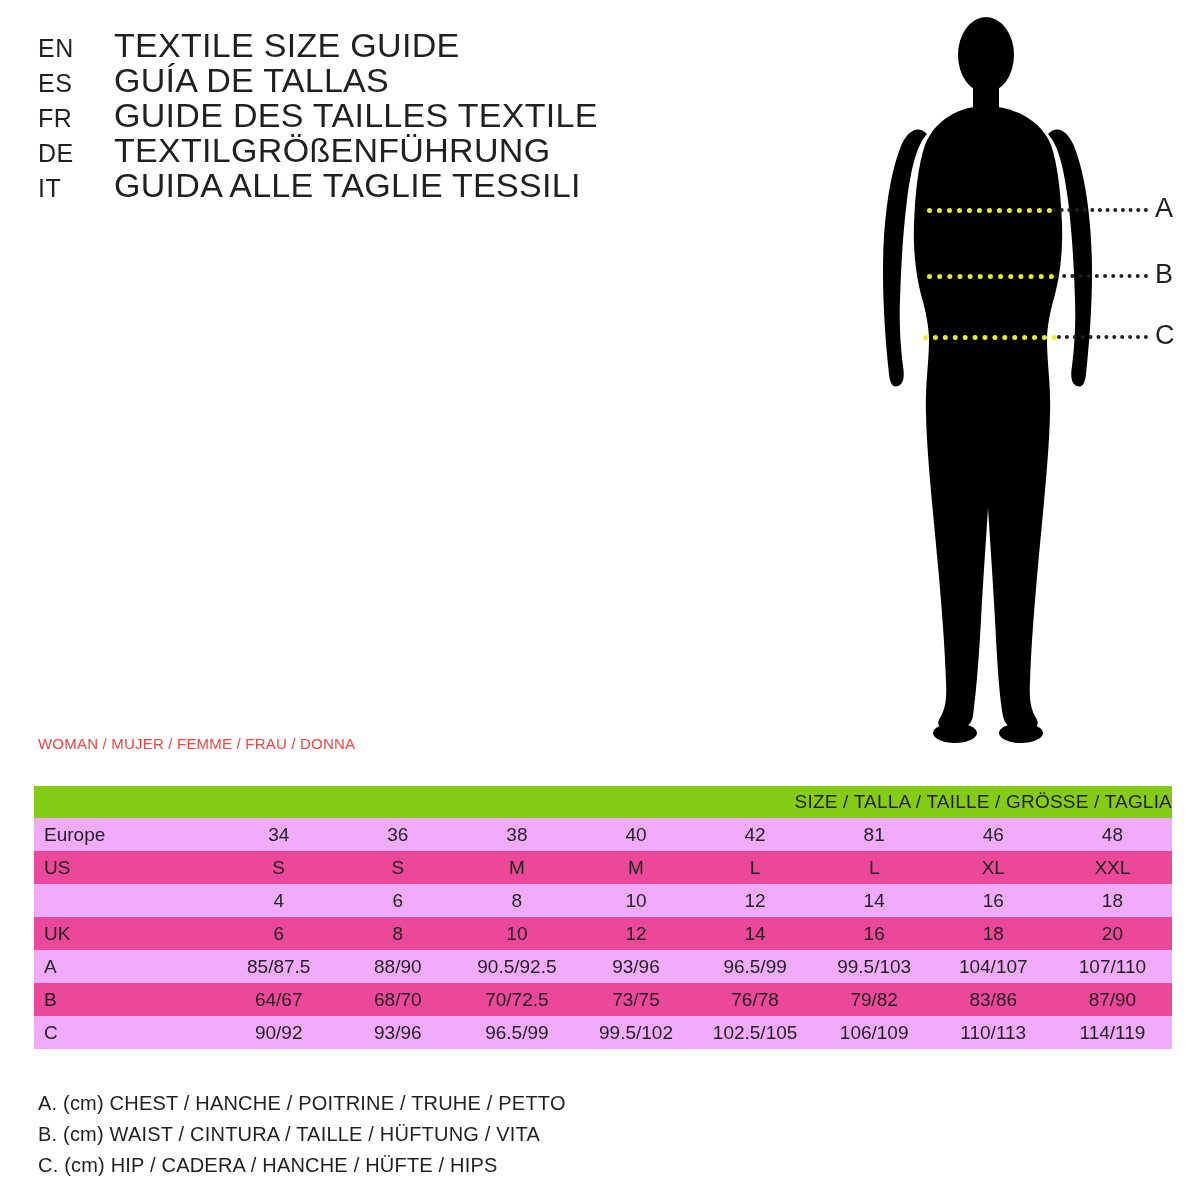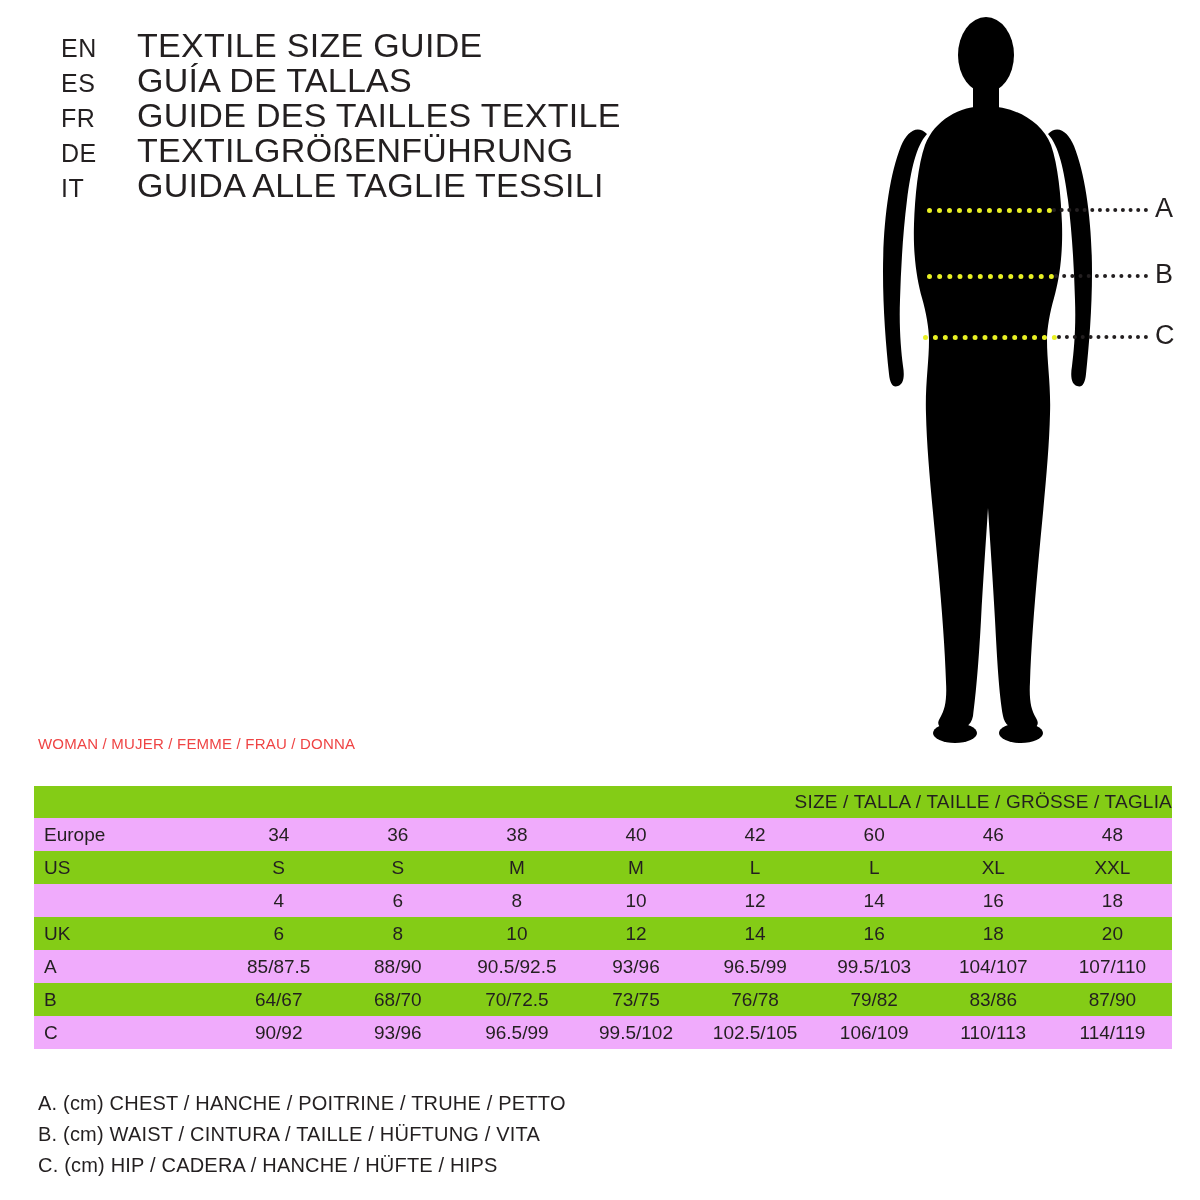--- a/index.html
+++ b/index.html
@@ -22,21 +22,20 @@
     position: absolute;
     left: 38px;
     top: 28px;
     width: 640px;
   }
   .title-row {
     display: flex;
     align-items: baseline;
     height: 35px;
     line-height: 35px;
-    margin-left: 23px;
   }
   .title-lang {
     width: 76px;
     flex: 0 0 76px;
     font-size: 25px;
     letter-spacing: 0.5px;
     color: #231f20;
   }
   .title-text {
     font-size: 34px;
@@ -101,21 +100,21 @@
   }
   .size-table .hdr-row th {
     background: #84cc16;
     text-align: right;
     padding-left: 2px;
     font-size: 19px;
     letter-spacing: 0.2px;
     height: 32px;
   }
   .size-table tbody tr.band-light td { background: #f0abfc; }
-  .size-table tbody tr.band-dark td { background: #84cc16; }
+  .size-table tbody tr.band-dark td { background: #ec4899; }
   .size-table td.rowlabel {
     text-align: left;
     padding-left: 10px;
     width: 185px;
   }
   .size-table td.val { width: 119px; }
 
   
   .footnotes {
     position: absolute;
@@ -240,21 +239,21 @@
       </tr>
     </thead>
     <tbody>
       <tr class="band-light">
         <td class="rowlabel">Europe</td>
         <td class="val">34</td>
         <td class="val">36</td>
         <td class="val">38</td>
         <td class="val">40</td>
         <td class="val">42</td>
-        <td class="val">60</td>
+        <td class="val">81</td>
         <td class="val">46</td>
         <td class="val">48</td>
       </tr>
       <tr class="band-dark">
         <td class="rowlabel">US</td>
         <td class="val">S</td>
         <td class="val">S</td>
         <td class="val">M</td>
         <td class="val">M</td>
         <td class="val">L</td>

